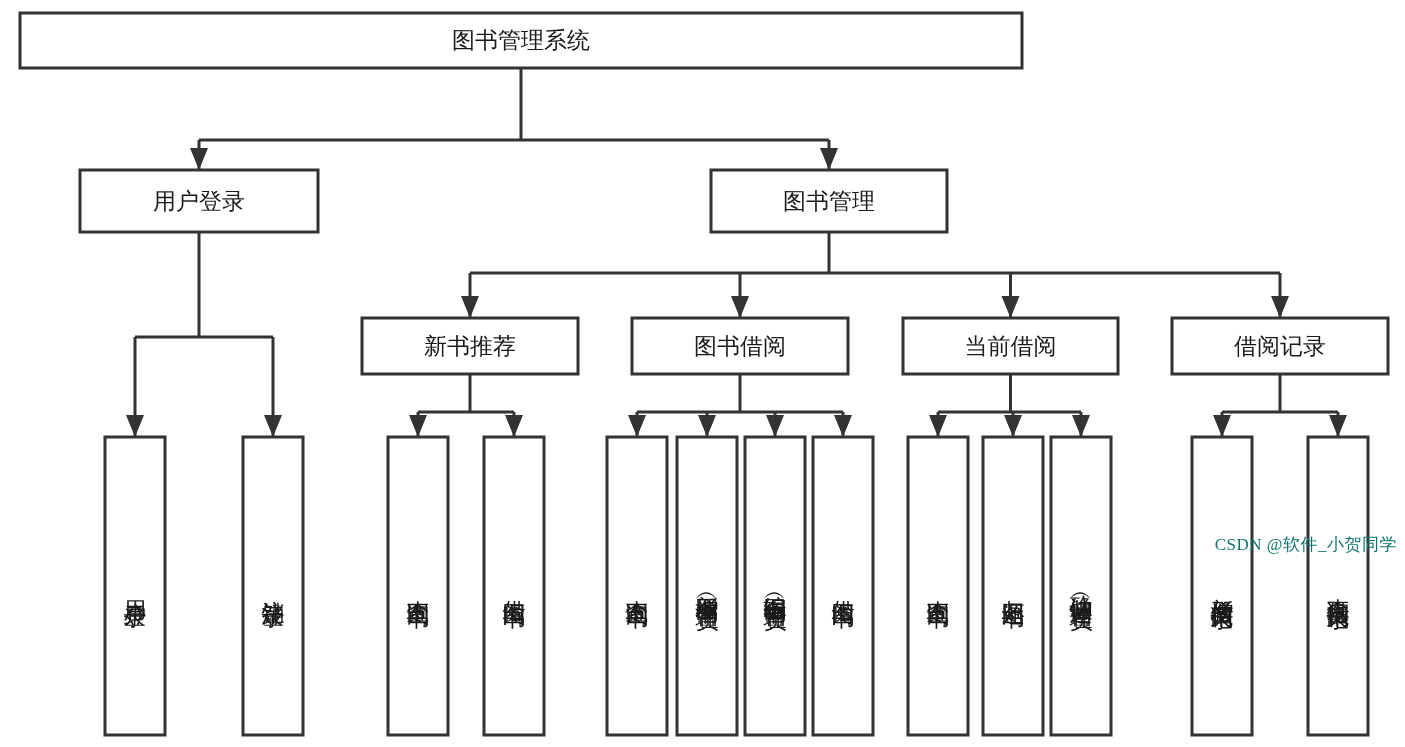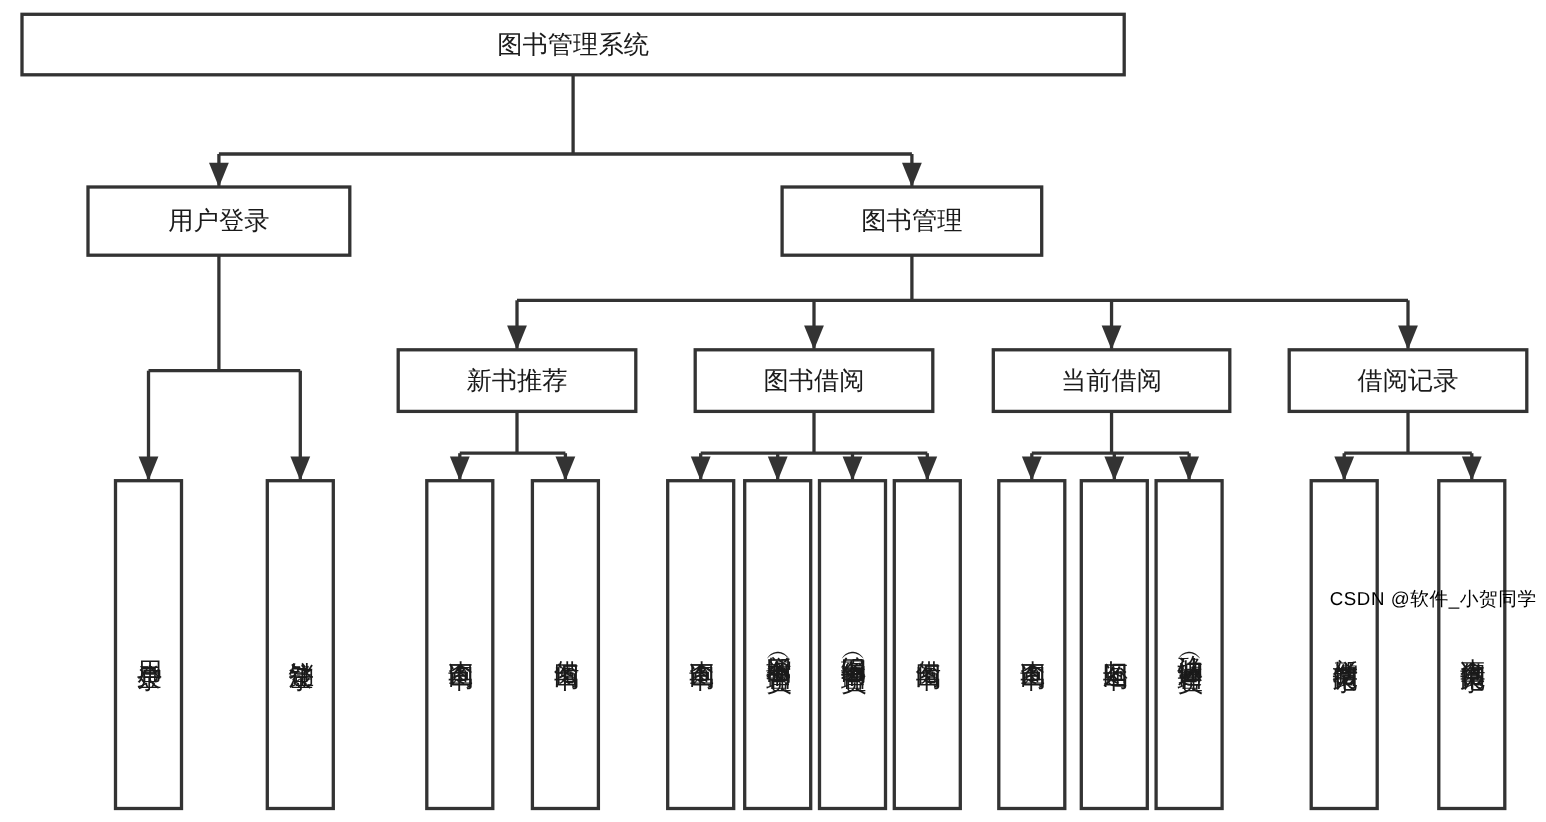--- a/index.html
+++ b/index.html
@@ -62,23 +62,23 @@
     align-items: center;
     justify-content: center;
     text-align: center;
     white-space: nowrap;
     user-select: none;
   }
   .watermark {
     position: absolute;
     right: 8px;
     bottom: 6px;
-    font-family: Liberation Sans, sans-serif;
+    font-family: Liberation Serif, serif;
     font-size: 17px;
-    color: #000000;
+    color: #0f766e;
     white-space: nowrap;
     letter-spacing: 0.5px;
   }
 </style>
 </head>
 <body>
 
 <div id="diagram-root">
 
   <svg class="tree-canvas" viewBox="0 0 1405 747">

